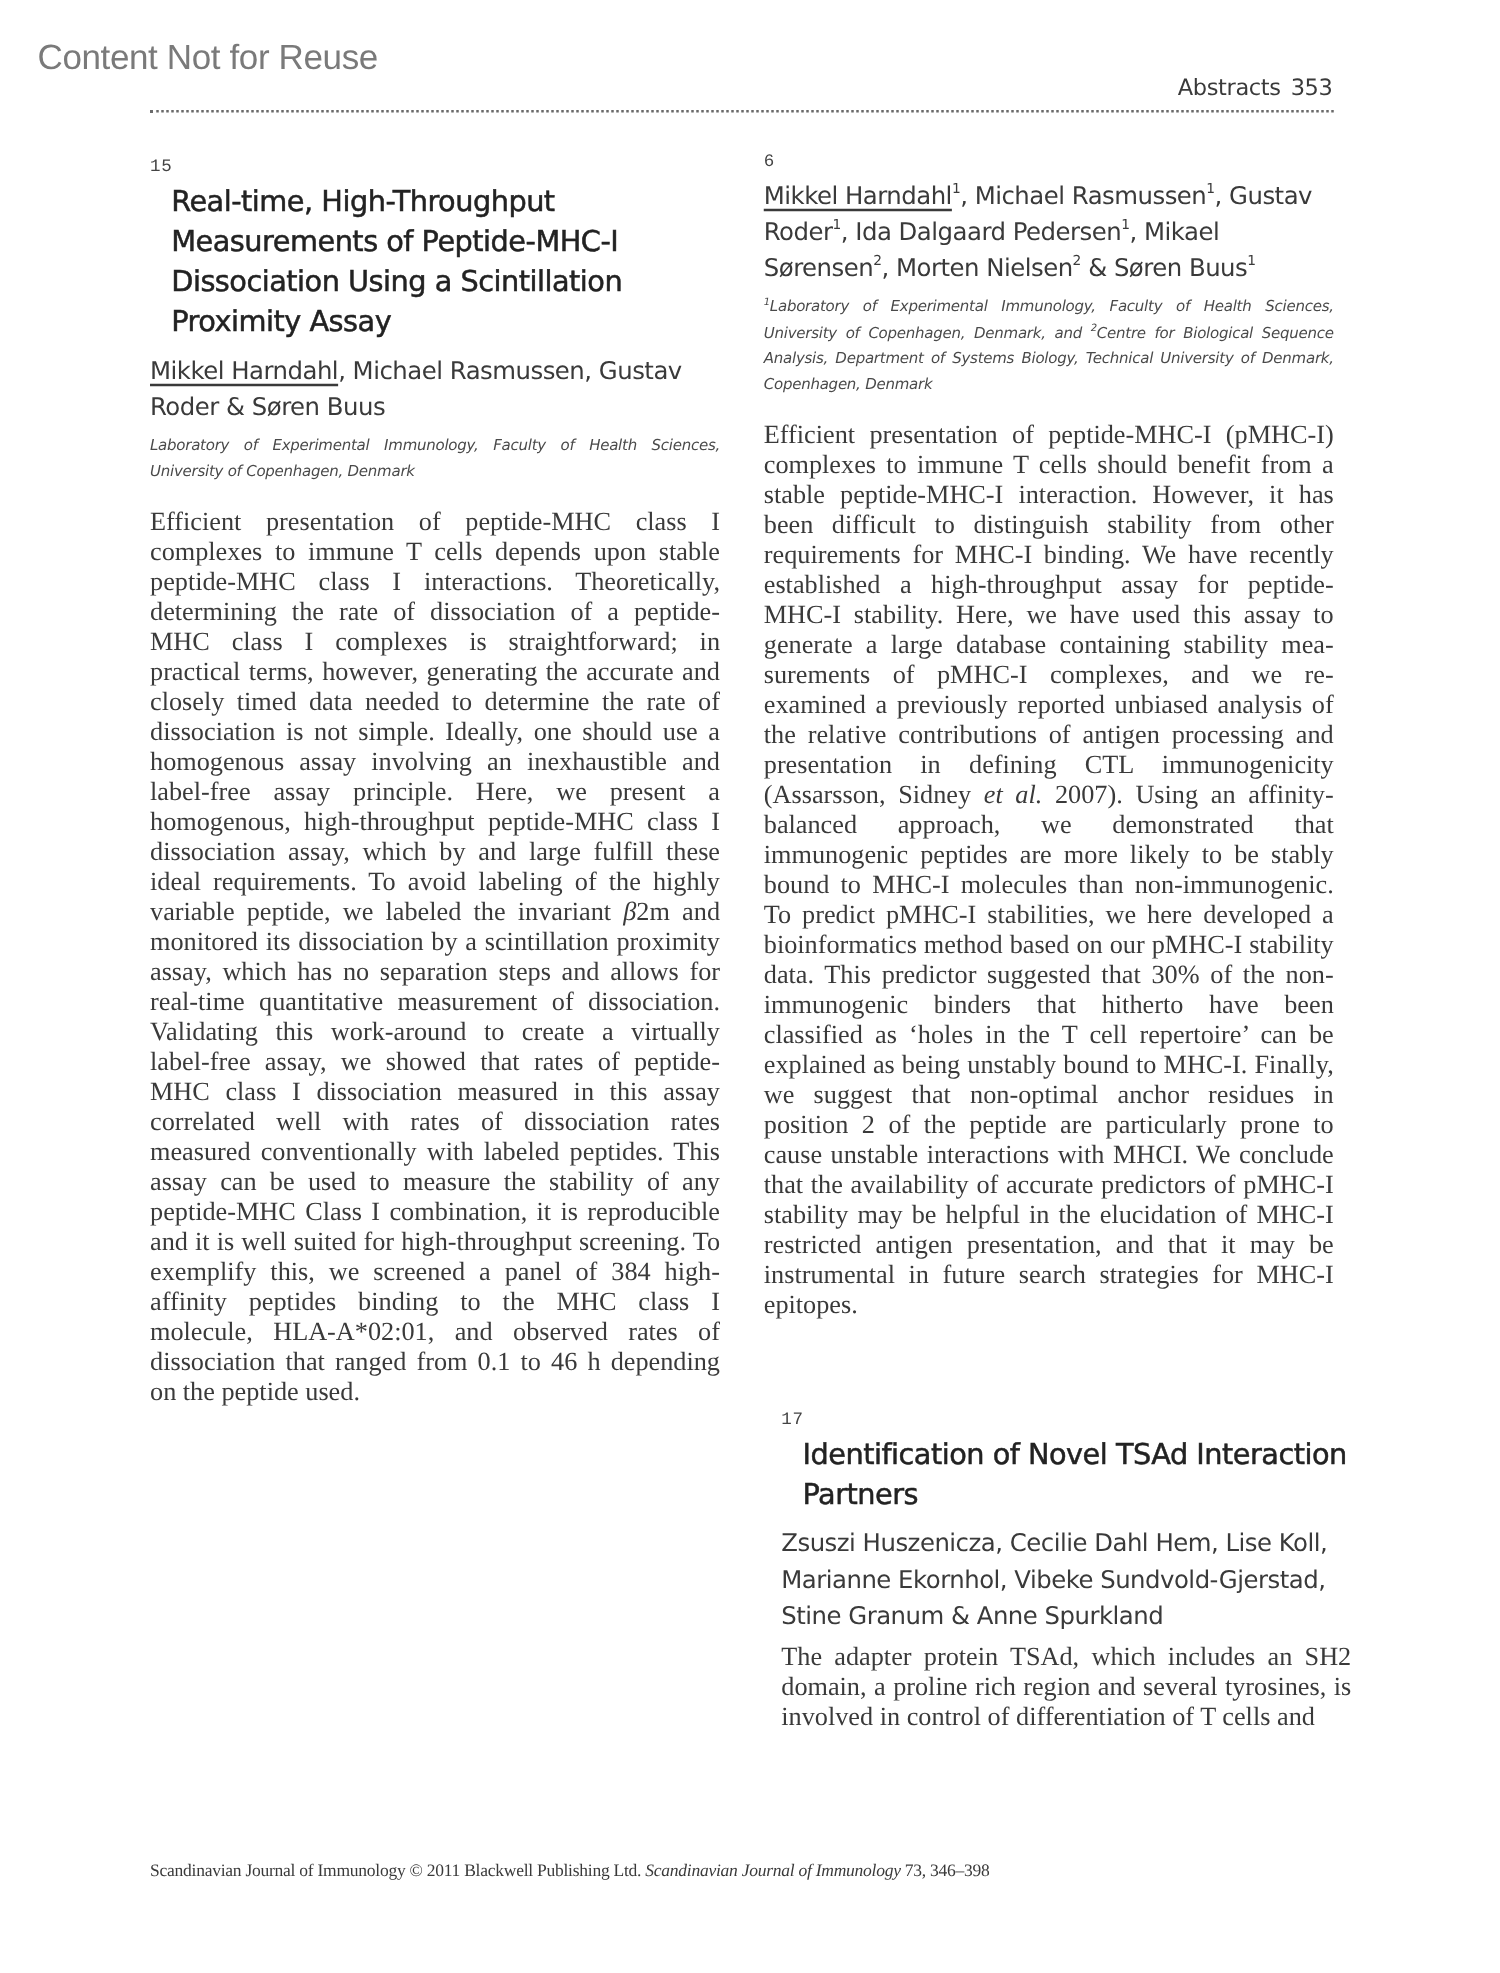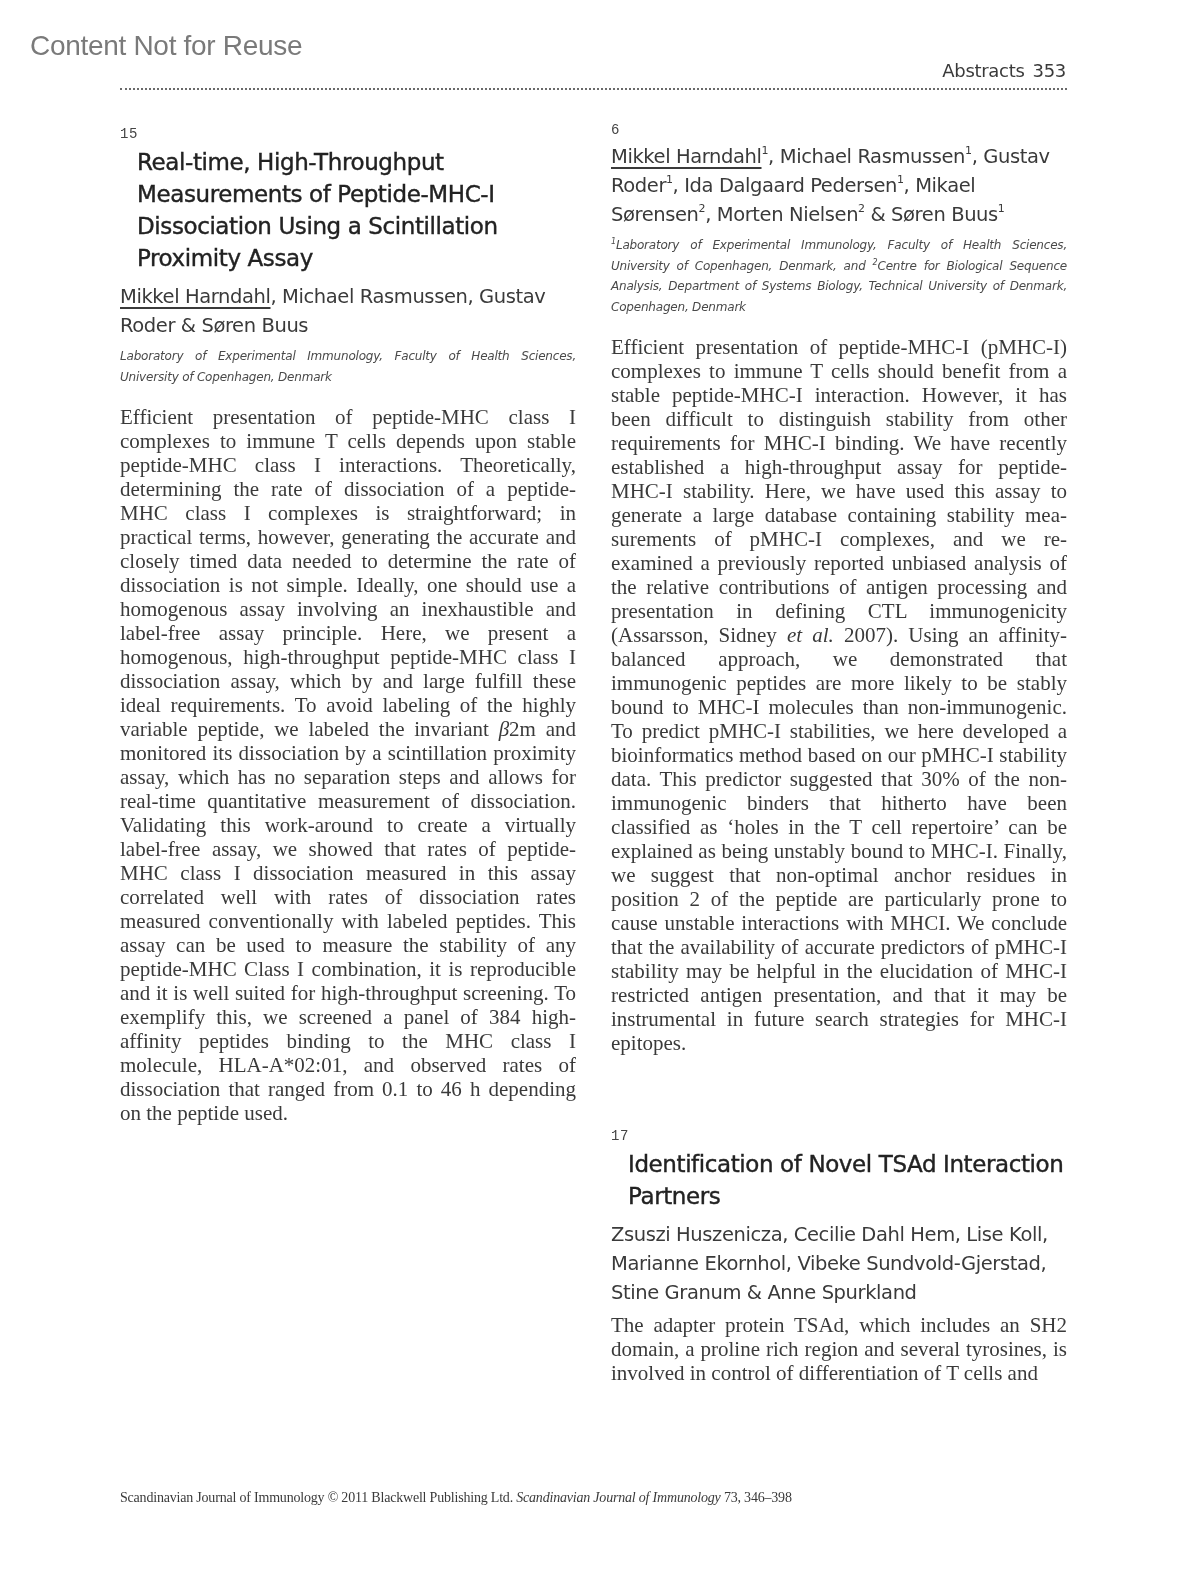--- a/index.html
+++ b/index.html
@@ -46,21 +46,21 @@
       line-height: 20.5px; color: #4a4a4a; text-align: justify; letter-spacing: -0.2px;
       margin-bottom: 18px;
     }
     .abs-affil sup { font-size: 8px; vertical-align: 5px; line-height: 0; }
     .abs-body {
       font-family: "Liberation Serif", serif; font-size: 21px; line-height: 24px;
       color: #3a3a3a; text-align: justify; hyphens: manual; margin: 0;
     }
     .abs-body .it { font-style: italic; }
 
-    #abs17 { position: absolute; left: 611px; top: 1128px; width: 456px; }
+    #abs17 { position: absolute; left: 625px; top: 1128px; width: 456px; }
 
     .footer {
       position: absolute; left: 120px; top: 1490px;
       font-family: "Liberation Serif", serif; font-size: 14px; color: #3a3a3a;
       letter-spacing: -0.2px;
     }
     .footer .it { font-style: italic; }
   </style>
 </head>
 <body>

